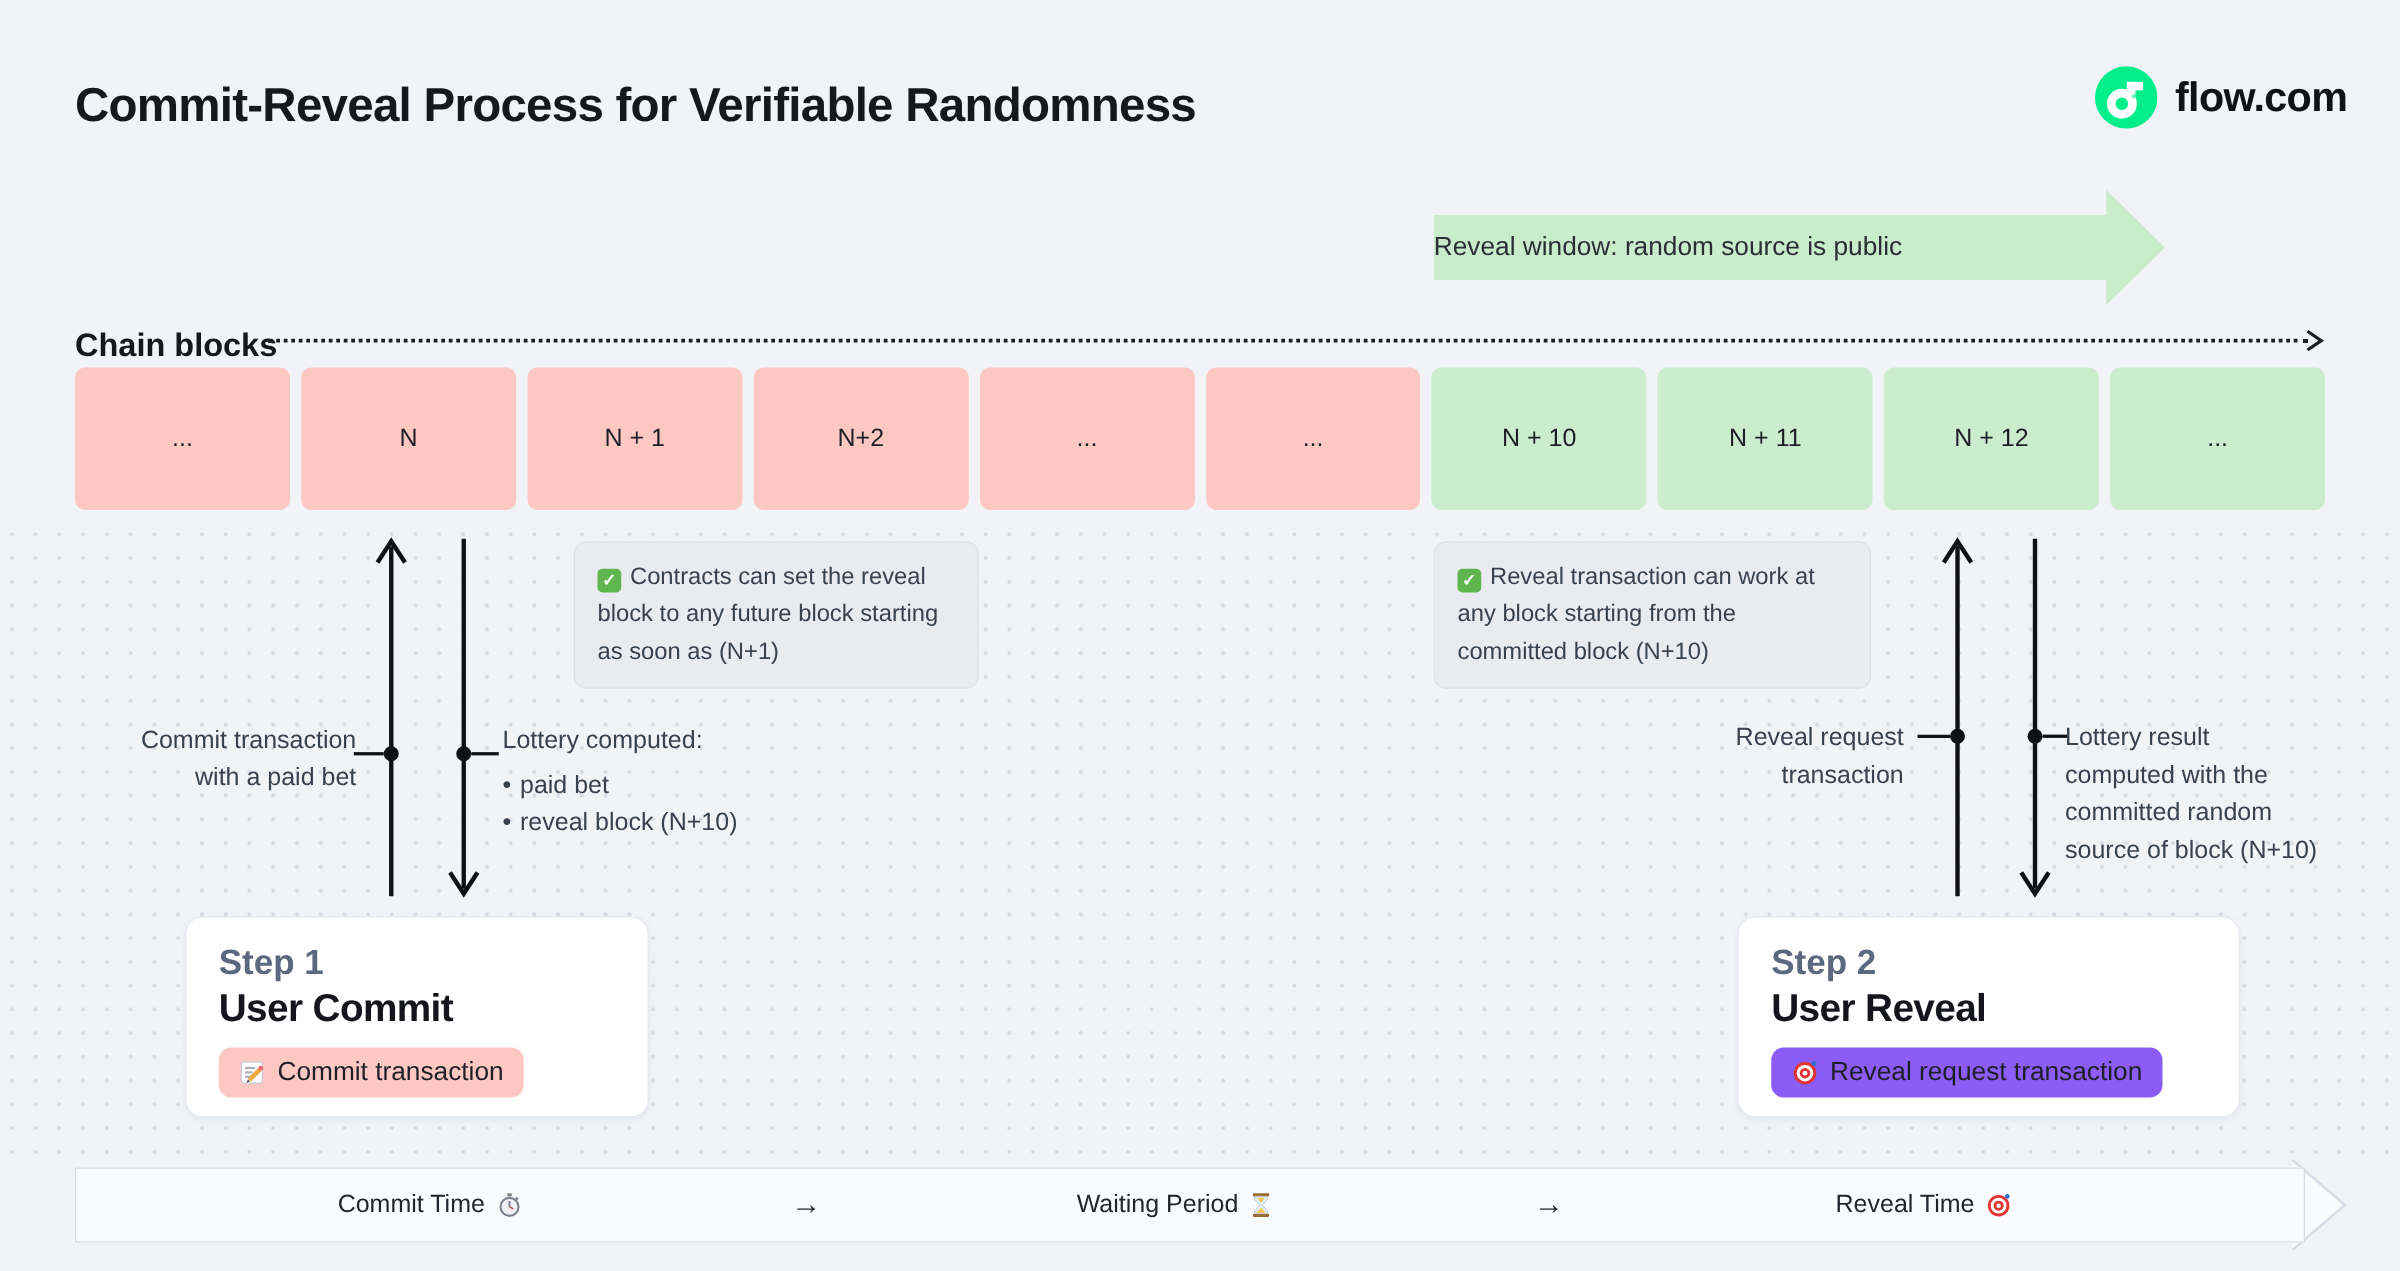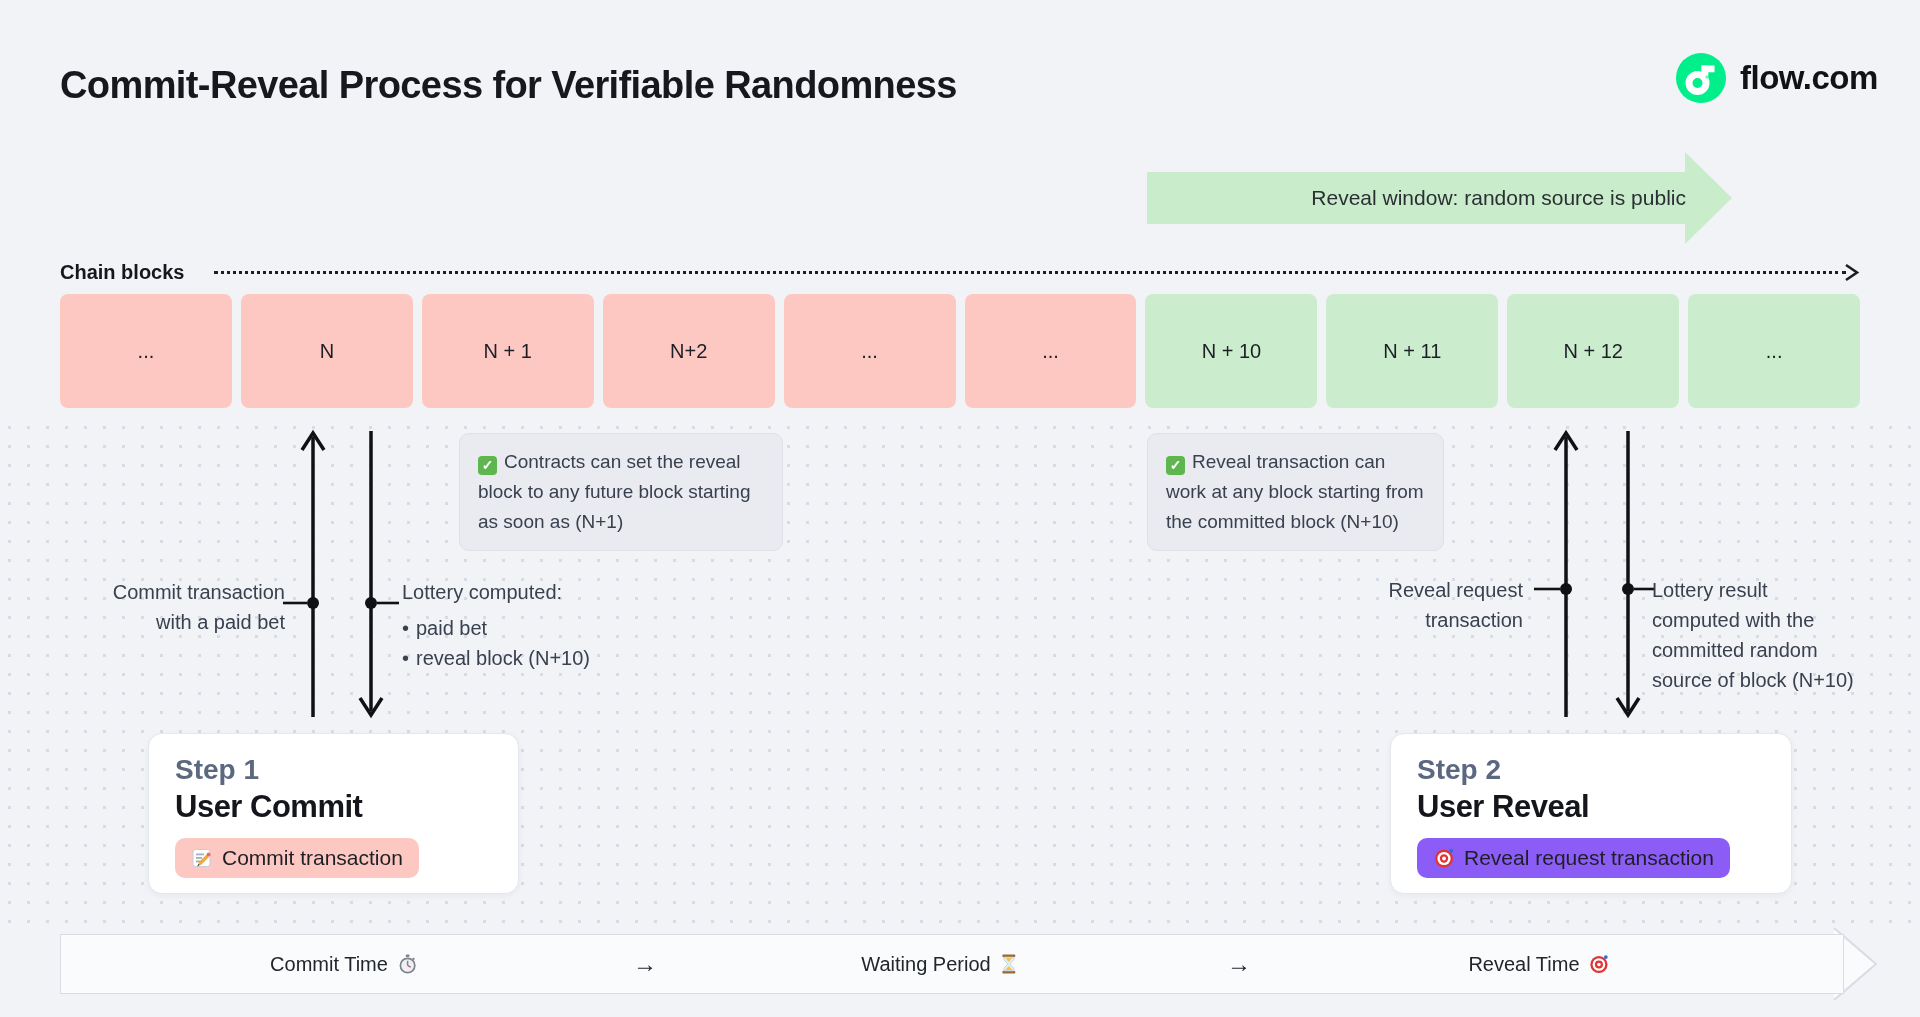--- a/index.html
+++ b/index.html
@@ -18,38 +18,38 @@
 
   .brand { position:absolute; left:1676px; top:53px; display:flex; align-items:center; gap:14px; }
   .brand-name { font-size:33px; font-weight:800; letter-spacing:-0.5px; color:#101216; }
 
   
   .arrow-red { position:absolute; left:188px; top:152px; width:959px; height:92px; background:#fcc6c0;
     clip-path: polygon(0 46px, 47px 0, 47px 20px, 912px 20px, 912px 0, 959px 46px, 912px 92px, 912px 72px, 47px 72px, 47px 92px);
     display:flex; align-items:center; justify-content:center; }
   .arrow-green { position:absolute; left:1147px; top:152px; width:585px; height:92px; background:#c9ecca;
     clip-path: polygon(0 20px, 538px 20px, 538px 0, 585px 46px, 538px 92px, 538px 72px, 0 72px);
-    display:flex; align-items:center; justify-content:flex-end; }
+    display:flex; align-items:center; justify-content:flex-start; }
   .arrow-label { font-size:21px; color:#2b2e35; }
   .arrow-green .arrow-label { margin-right:46px; }
 
   
-  .chain-label { position:absolute; left:60px; top:261px; font-size:20px; font-weight:700; color:#15171c; }
+  .chain-label { position:absolute; left:60px; top:261px; font-size:26px; font-weight:700; color:#15171c; }
   .chain-dotted { position:absolute; left:214px; top:271px; width:1632px; border-top:3px dotted #1c1e24; }
   .blocks { position:absolute; left:60px; top:294px; width:1800px; height:114px; display:flex; gap:9px; }
   .block { flex:1; border-radius:8px; display:flex; align-items:center; justify-content:center;
     font-size:20px; color:#1c1f26; }
   .block.commit { background:#fdc8c2; }
   .block.reveal { background:#ccedcd; }
 
   
   .note { position:absolute; background:#e9ebf1; border:1px solid #dde0e8; border-radius:10px;
     padding:13px 18px; font-size:19px; line-height:1.58; color:#39414f; }
   .note-commit { left:459px; top:433px; width:324px; }
-  .note-reveal { left:1147px; top:433px; width:297px; }
+  .note-reveal { left:1147px; top:433px; width:350px; }
   .check { display:inline-flex; width:19px; height:19px; border-radius:4px; background:#5fb64e;
     color:#fff; font-size:14px; font-weight:700; align-items:center; justify-content:center;
     vertical-align:-2px; margin-right:7px; }
 
   
   .callout { position:absolute; font-size:20px; line-height:30px; color:#39414f; }
   .co-commit { left:80px; top:577px; width:205px; text-align:right; }
   .co-receipt { left:402px; top:577px; }
   .co-receipt .bullets { margin-top:6px; }
   .co-receipt .bullet { padding-left:14px; position:relative; }

